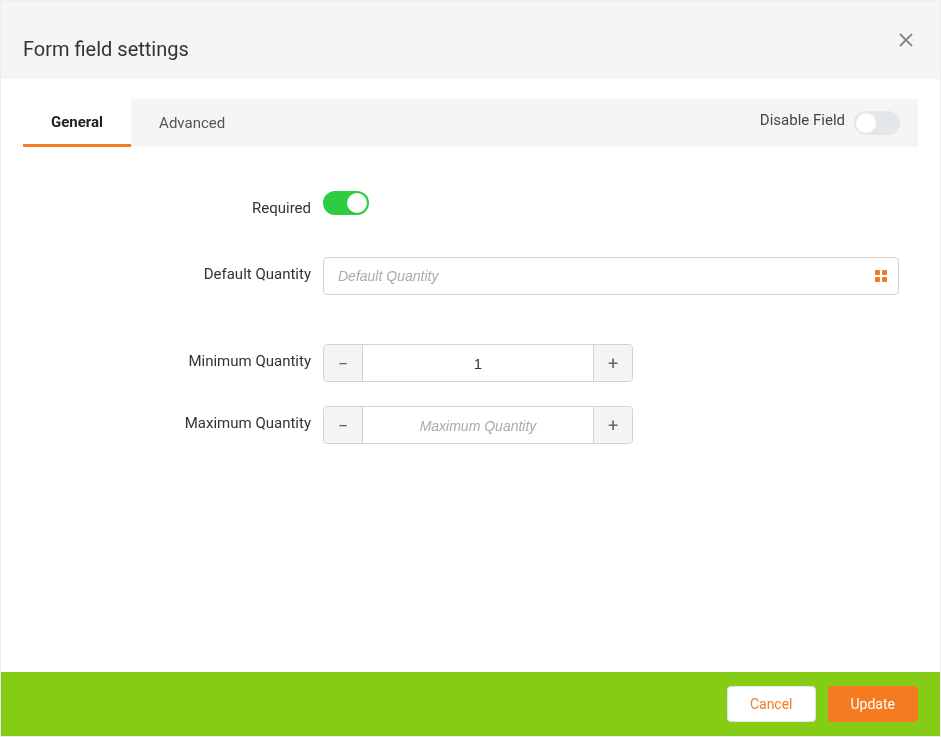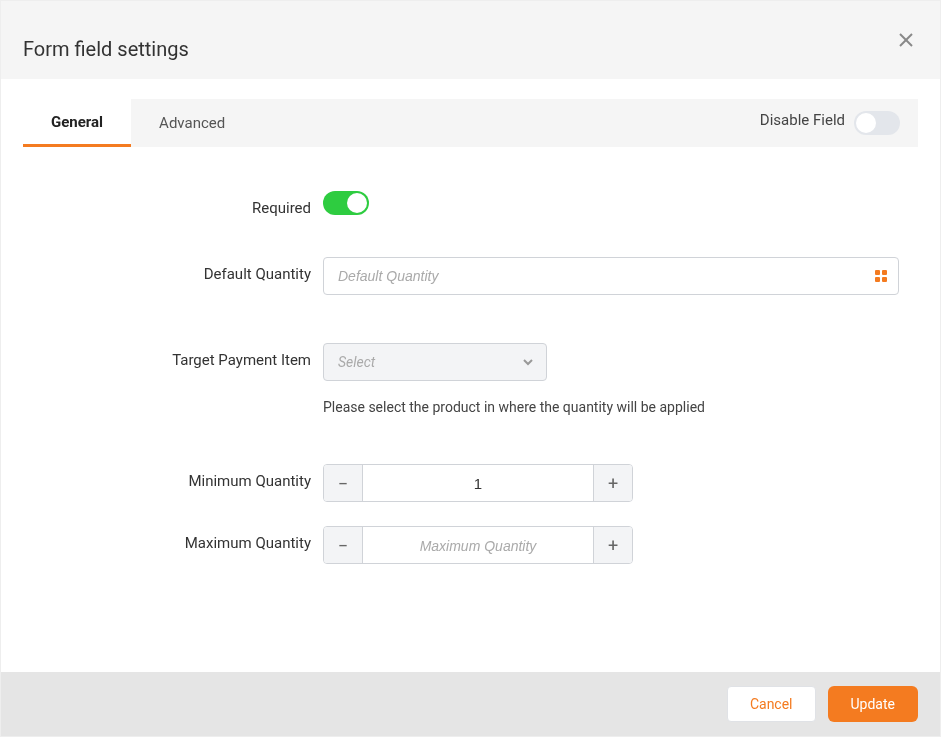--- a/index.html
+++ b/index.html
@@ -207,21 +207,21 @@
       border-left: 1px solid #d0d3d8;
       border-right: 1px solid #d0d3d8;
       text-align: center;
       font-size: 15px;
       outline: none;
       color: #333;
     }
     .stepper-input::placeholder { color: #aaa; font-style: italic; font-size: 14px; }
 
     .modal-footer {
-      background: #e5e5e5;
+      background: #84cc16;
       padding: 14px 22px;
       display: flex;
       justify-content: flex-end;
       gap: 12px;
     }
     .btn {
       height: 36px;
       padding: 0 22px;
       border-radius: 4px;
       font-size: 14px;
@@ -232,21 +232,20 @@
       border: 1px solid transparent;
     }
     .btn-secondary {
       background: #fff;
       border: 1px solid #e0e2e6;
       color: #f47b20;
     }
     .btn-primary {
       background: #f47b20;
       color: #fff;
-      border-radius: 6px;
     }
   </style>
 </head>
 <body>
 
 <div class="modal">
 
   <div class="modal-header">
     <div class="modal-title">Form field settings</div>
     <div class="close-btn">
@@ -292,32 +291,20 @@
           <div class="grid-icon">
             <span></span>
               <span></span>
               <span></span>
               <span></span>
           </div>
         </div>
       </div>
     </div>
 
-    <div class="field-row" style="margin-top:48px">
-      <div class="field-label">Target Payment Item</div>
-      <div class="field-control">
-        <div class="select-box">
-          <span>Select</span>
-          <svg viewBox="0 0 12 12">
-              <polyline points="2,4 6,8 10,4"></polyline>
-            </svg>
-        </div>
-        <div class="helper-text">Please select the product in where the quantity will be applied</div>
-      </div>
-    </div>
 
     <div class="field-row" style="margin-top:49px">
       <div class="field-label">Minimum Quantity</div>
       <div class="field-control">
         <div class="stepper">
           <div class="stepper-btn">−</div>
           <input class="stepper-input" type="text" value="1" style="">
           <div class="stepper-btn">+</div>
         </div>
       </div>

